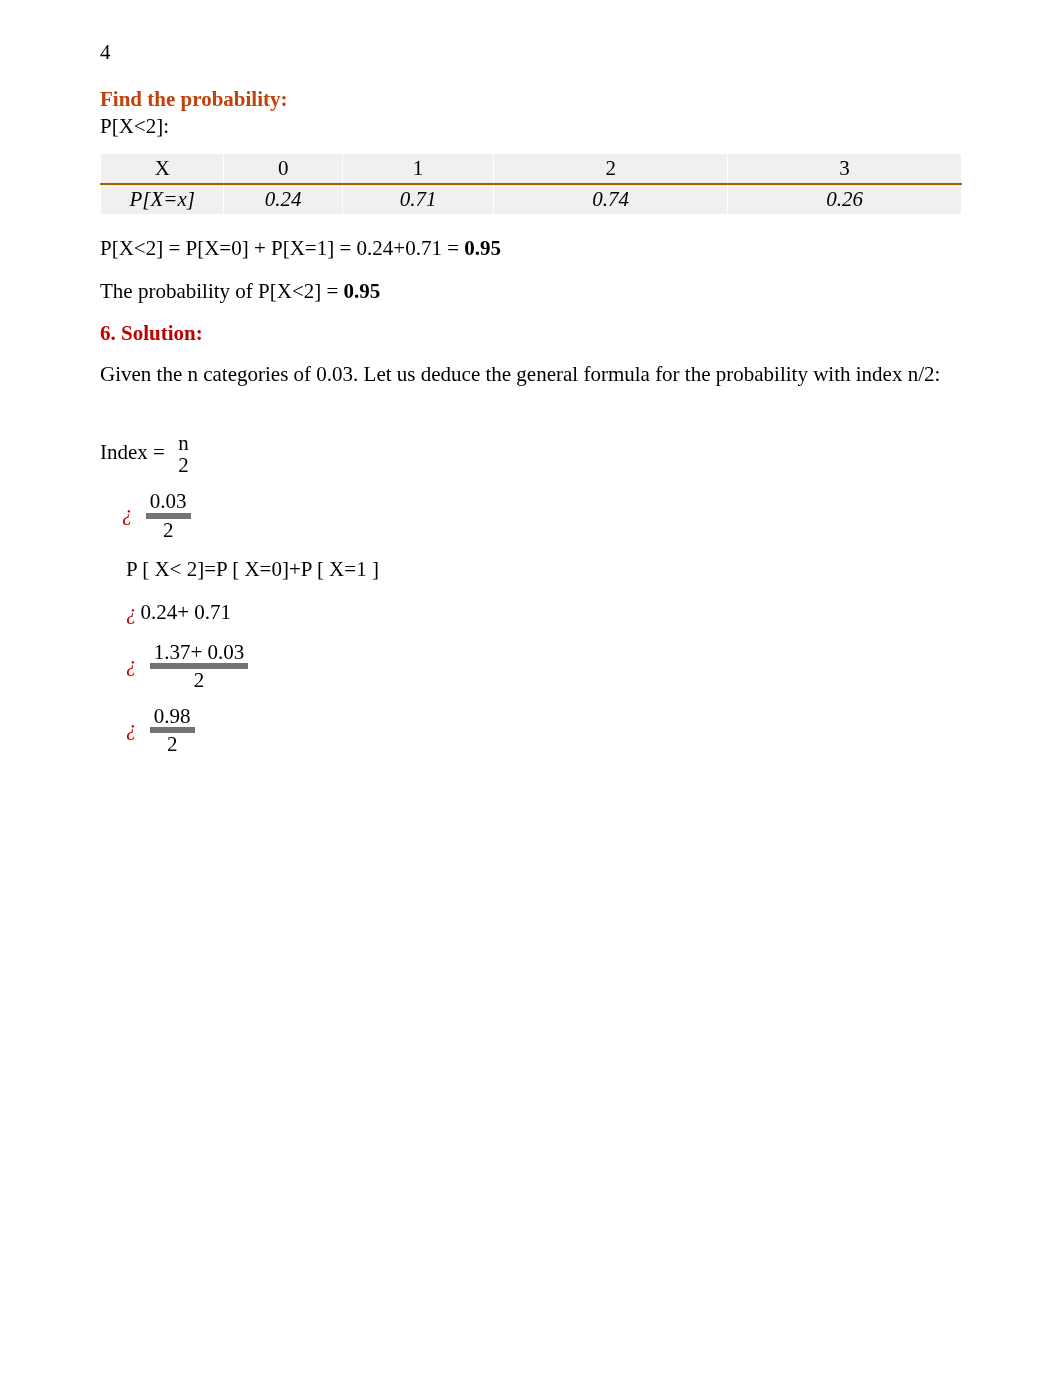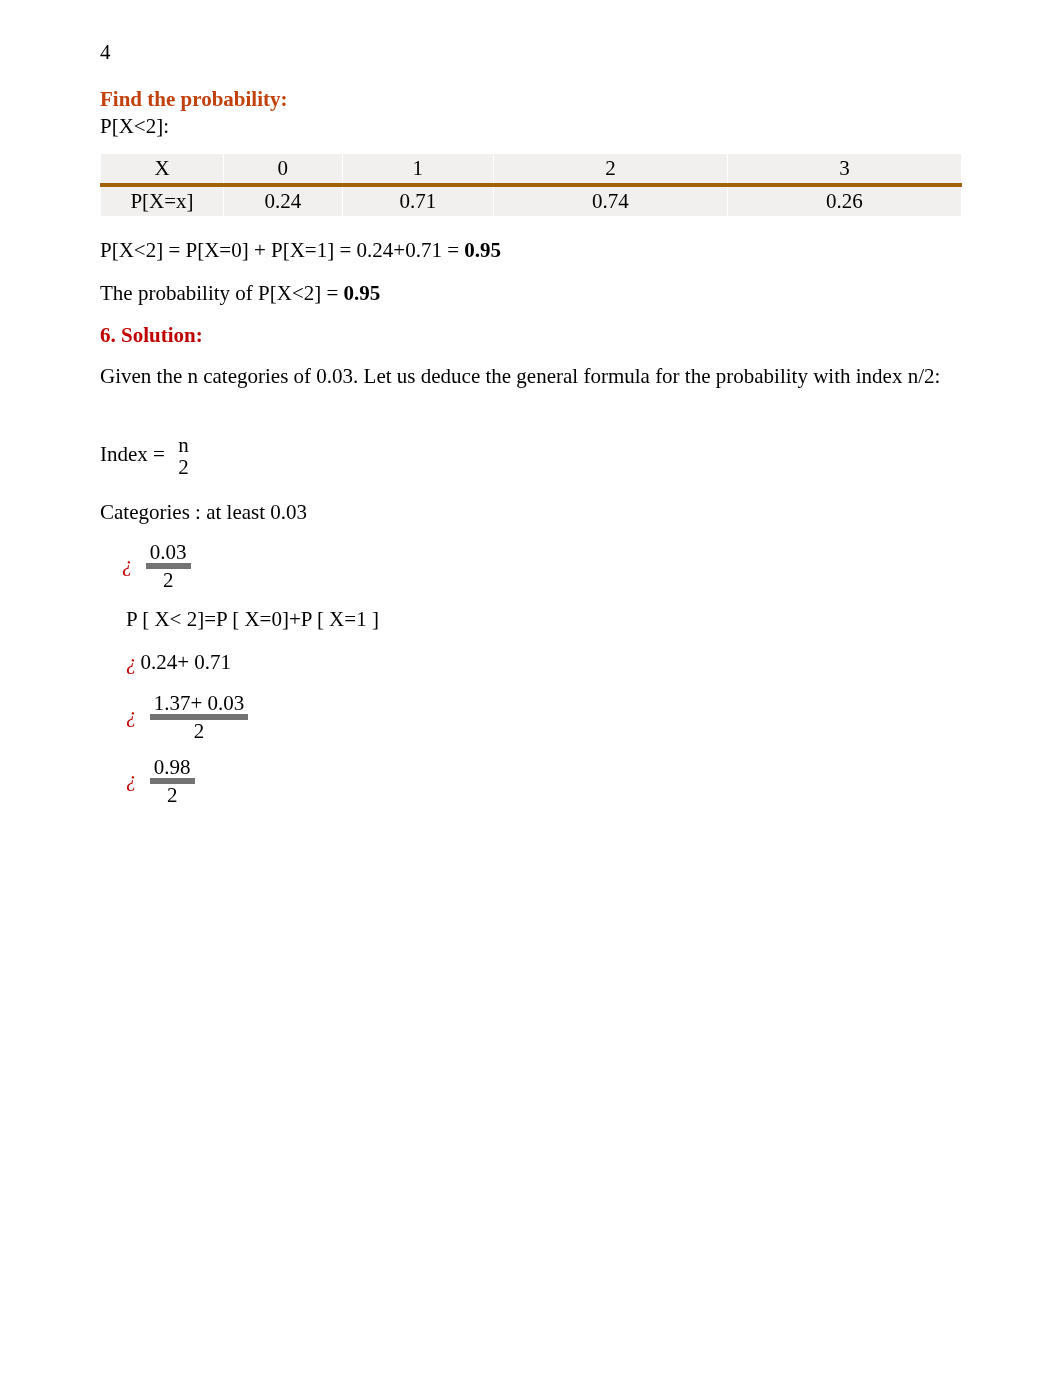--- a/index.html
+++ b/index.html
@@ -78,21 +78,22 @@
     }
     .indent-small { margin-left: 22px; }
     .indent-math { margin-left: 26px; }
     .iqm {
       color: #c00000;
       font-style: italic;
       margin-right: 4px;
     }
     .bold { font-weight: bold; }
     .row2 td {
-      border-top: 4px solid #a16207;
+      border-top: 2px solid #a16207;
+      font-style: italic;
     }
     .blur-edge {
       filter: blur(0.4px);
     }
   </style>
 </head>
 <body>
 
 <div class="page">
   <div class="page-num">4</div>
@@ -137,21 +138,20 @@
   <div style="height:30px;"></div>
 
   <div class="para">
     <span>Index =  </span>
     <span class="frac">
       <span class="num" style="border-bottom:none;">n</span>
       <span class="den">2</span>
     </span>
   </div>
 
-  <div class="para" style="margin-top:20px;">Categories : at least 0.03</div>
 
   <div class="mathline indent-small">
     <span class="iqm">¿</span>
     <span class="frac">
       <span class="num">0.03</span>
       <span class="den">2</span>
     </span>
   </div>
 
 

